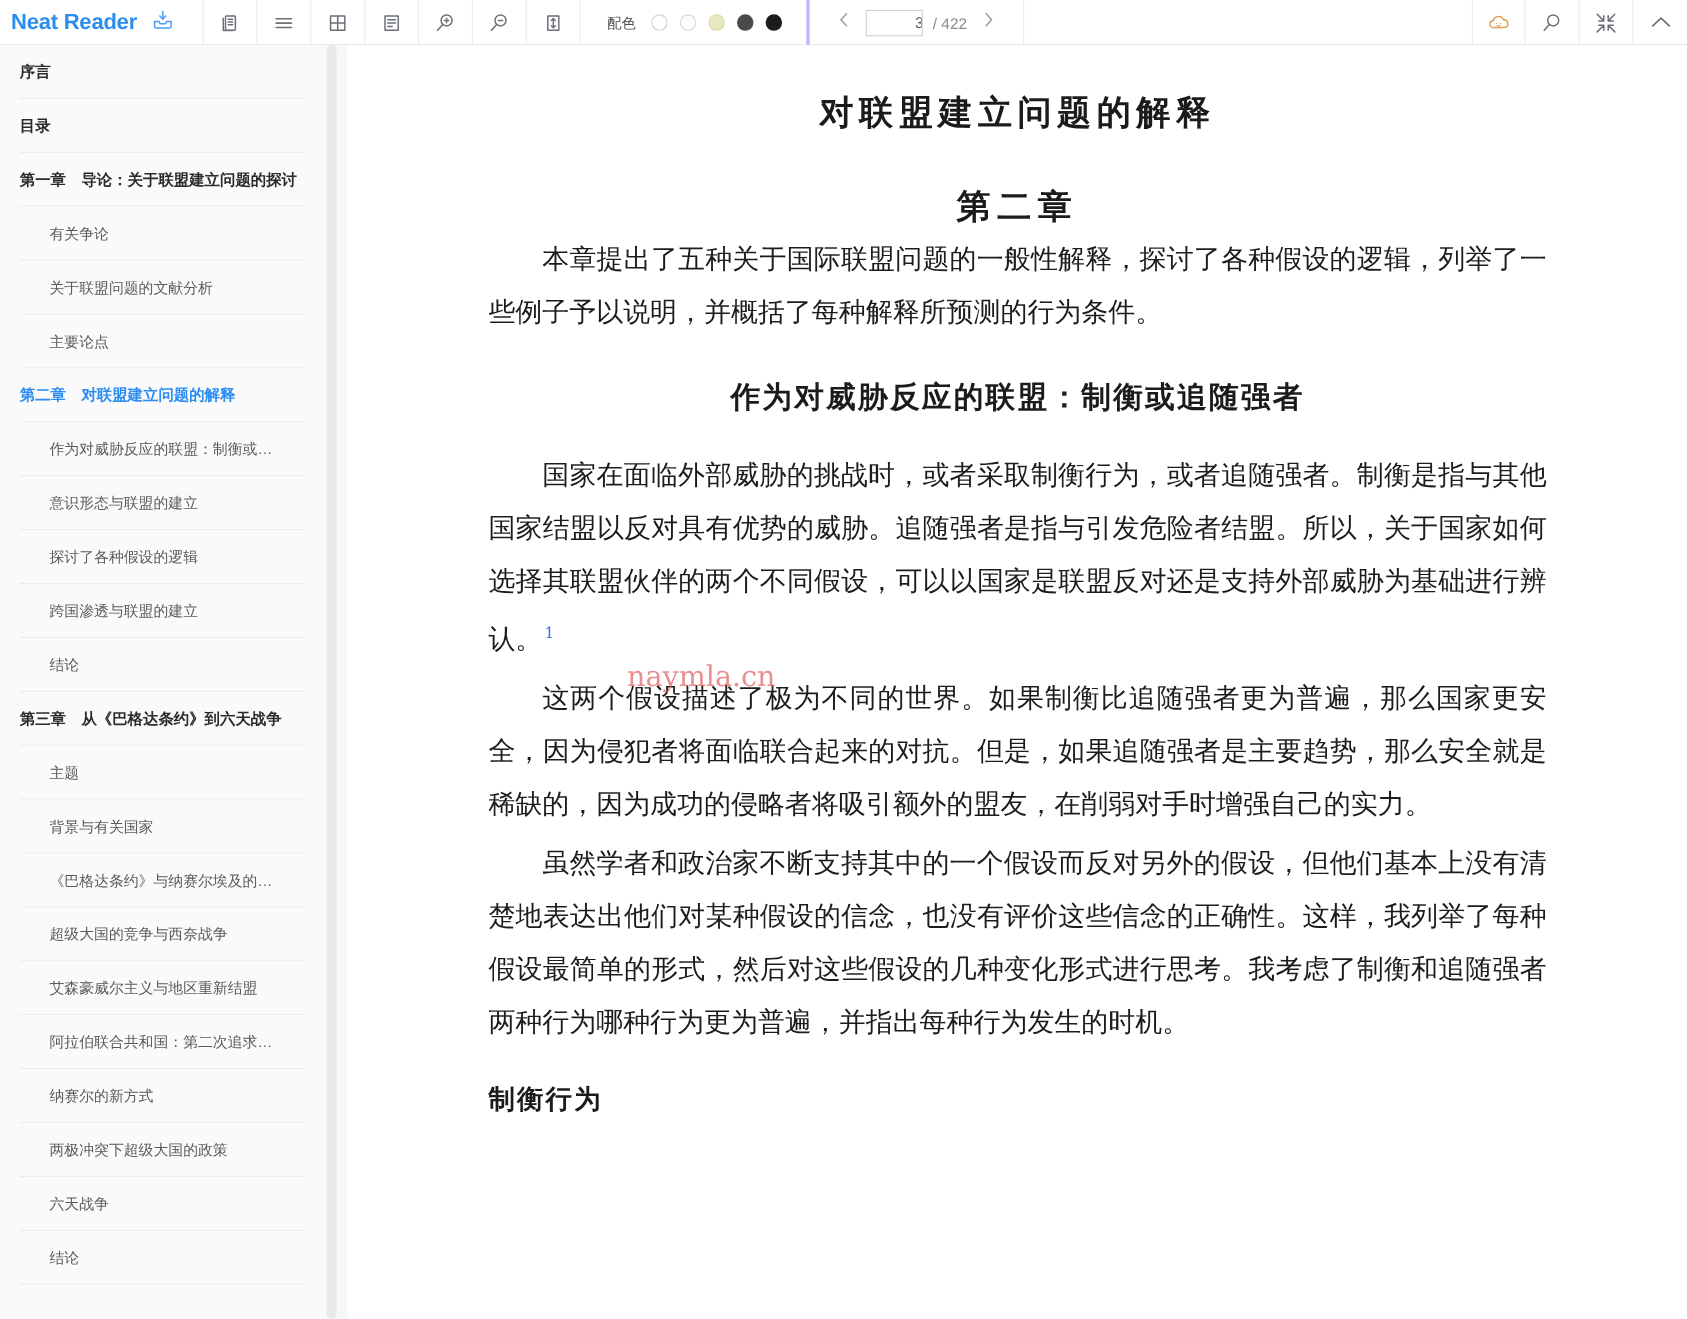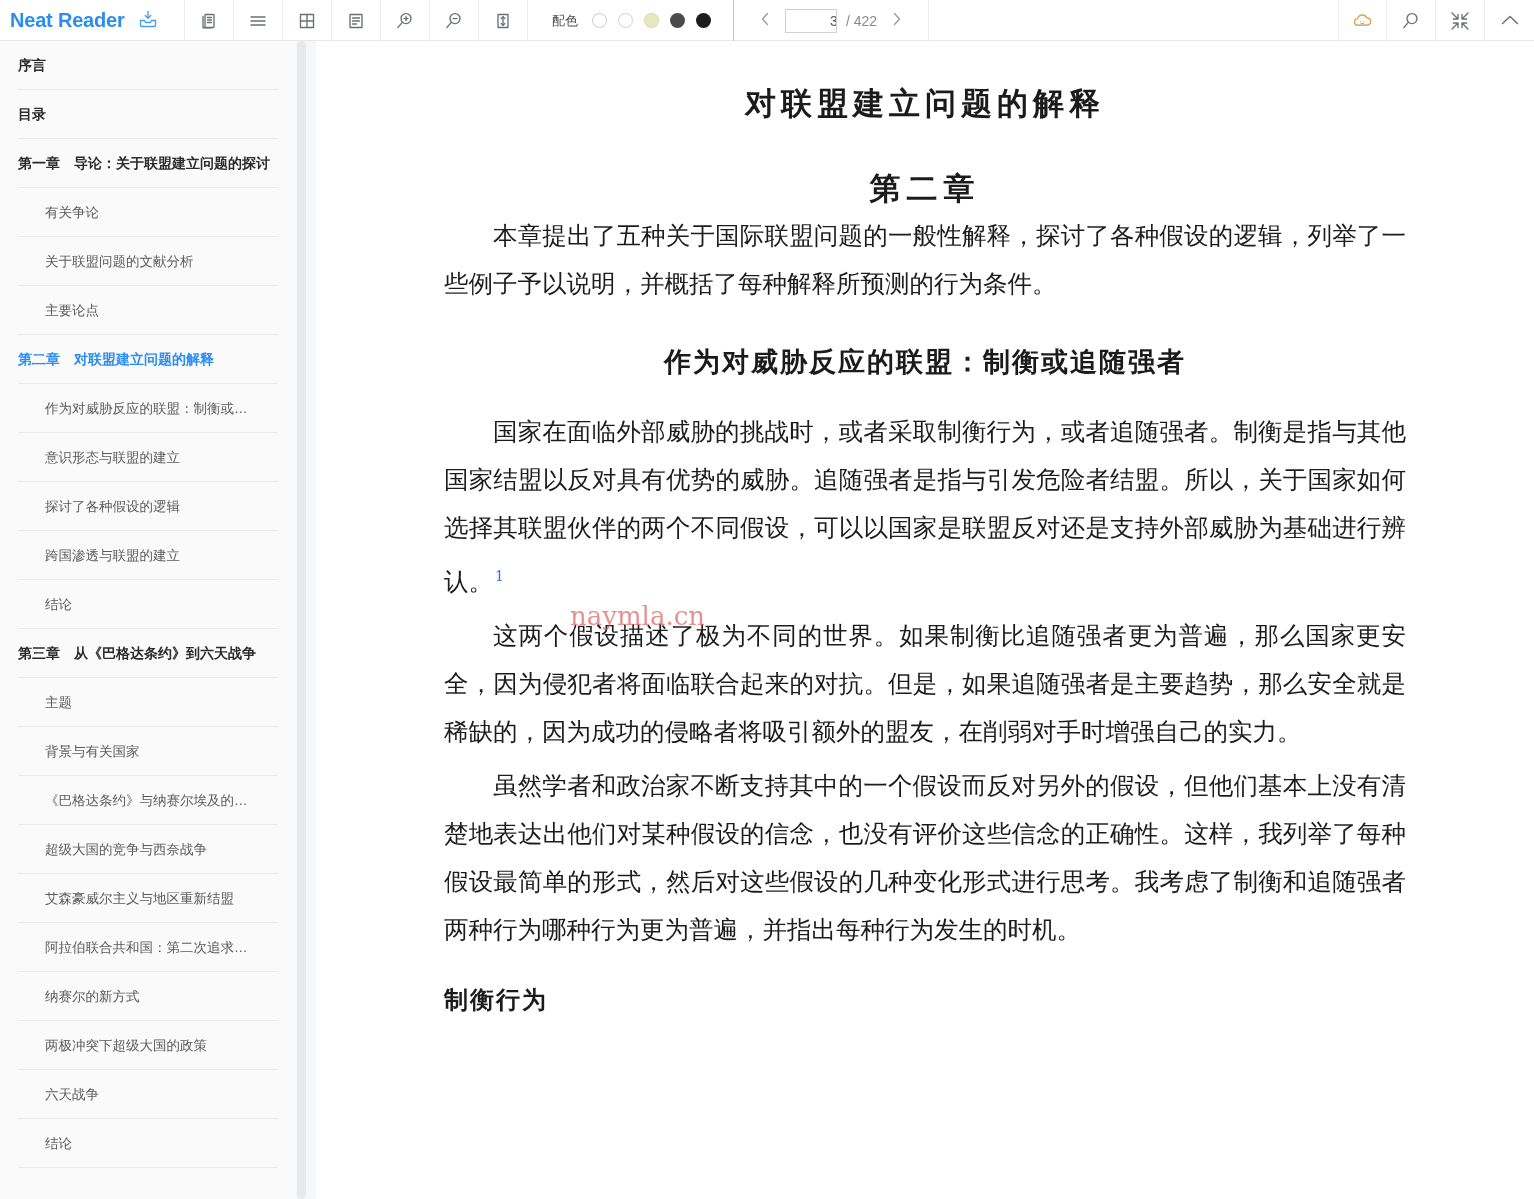--- a/index.html
+++ b/index.html
@@ -37,21 +37,21 @@
   }
   .icon-btn { width: 49px; cursor: pointer; }
   .gl { stroke: #6b6f76; stroke-width: 1.35; fill: none;
         stroke-linecap: round; stroke-linejoin: round; }
 
   
   #palette-group {
     display: flex; align-items: center; gap: 11px;
     padding: 0 22px 0 24px;
     height: 41px;
-    border-right: 1px solid #c4b5fd;
+    border-right: 3px solid #c4b5fd;
   }
   #palette-label { font-size: 13px; color: #4d4d4d; margin-right: 3px; white-space: nowrap; }
   .swatch { width: 15px; height: 15px; border-radius: 50%; cursor: pointer; }
 
   
   #pager-group {
     display: flex; align-items: center; gap: 9px;
     padding: 0 20px;
     height: 41px;
     border-right: 1px solid #ececec;

